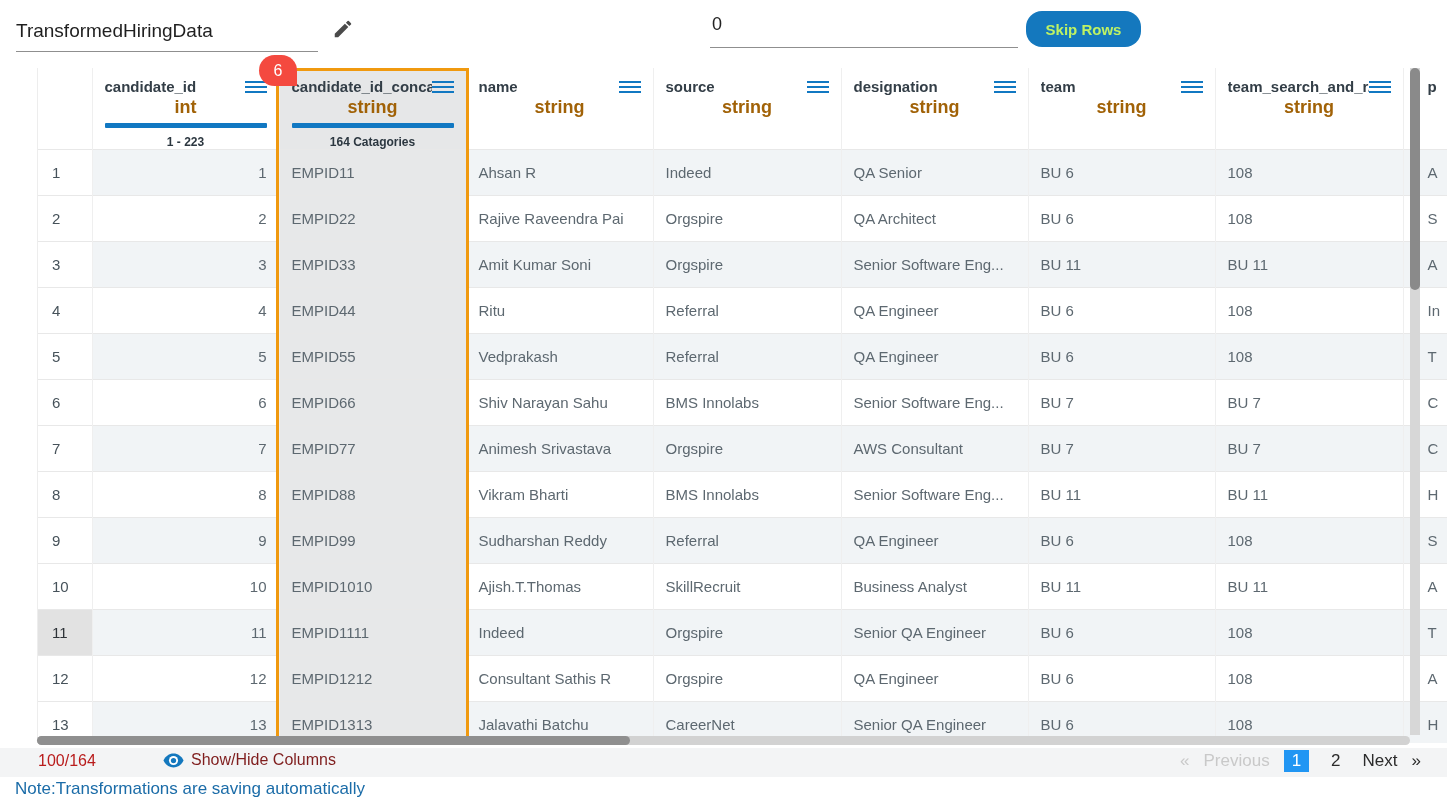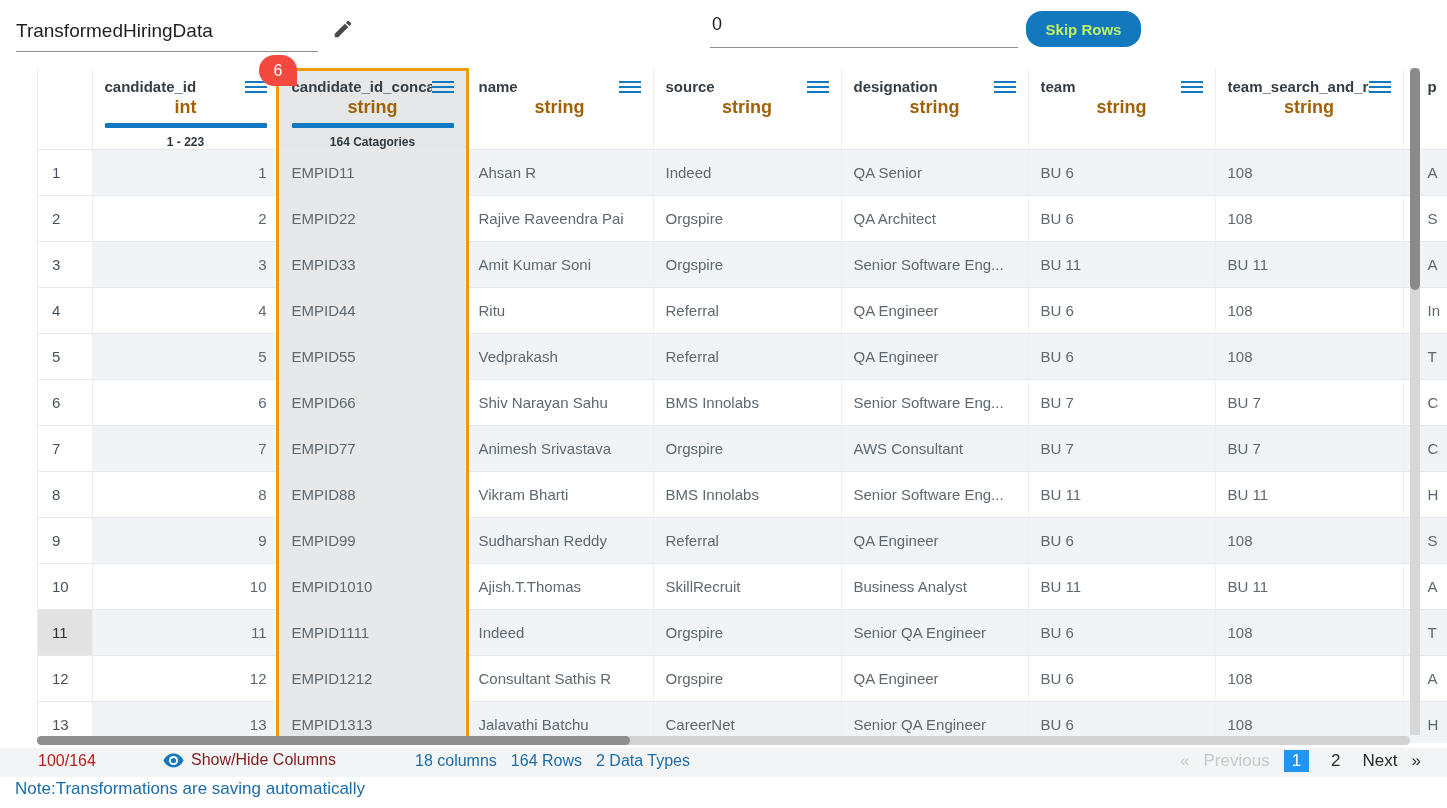--- a/index.html
+++ b/index.html
@@ -344,25 +344,20 @@
 <div class="footer-strip">
   <span class="page-indicator">100/164</span>
   <span class="showhide">
     <svg width="21" height="15" viewBox="0 0 24 16">
       <path d="M12 0C7 0 2.7 3.1.5 8c2.2 4.9 6.5 8 11.5 8s9.3-3.1 11.5-8C21.3 3.1 17 0 12 0z" fill="#1478be"></path>
       <circle cx="12" cy="8" r="5.2" fill="#ffffff"></circle>
       <circle cx="12" cy="8" r="3" fill="#1478be"></circle>
     </svg>
     <span>Show/Hide Columns</span>
   </span>
-  <span class="counts">
-    <span>18 columns</span>
-    <span>164 Rows</span>
-    <span>2 Data Types</span>
-  </span>
   <span class="pagination">
     <span class="pg-muted">«</span>
     <span class="pg-muted">Previous</span>
     <span class="pg-page active">1</span>
     <span class="pg-page">2</span>
     <span class="pg-dark">Next</span>
     <span class="pg-dark">»</span>
   </span>
 </div>
 <div class="note">Note:Transformations are saving automatically</div>

